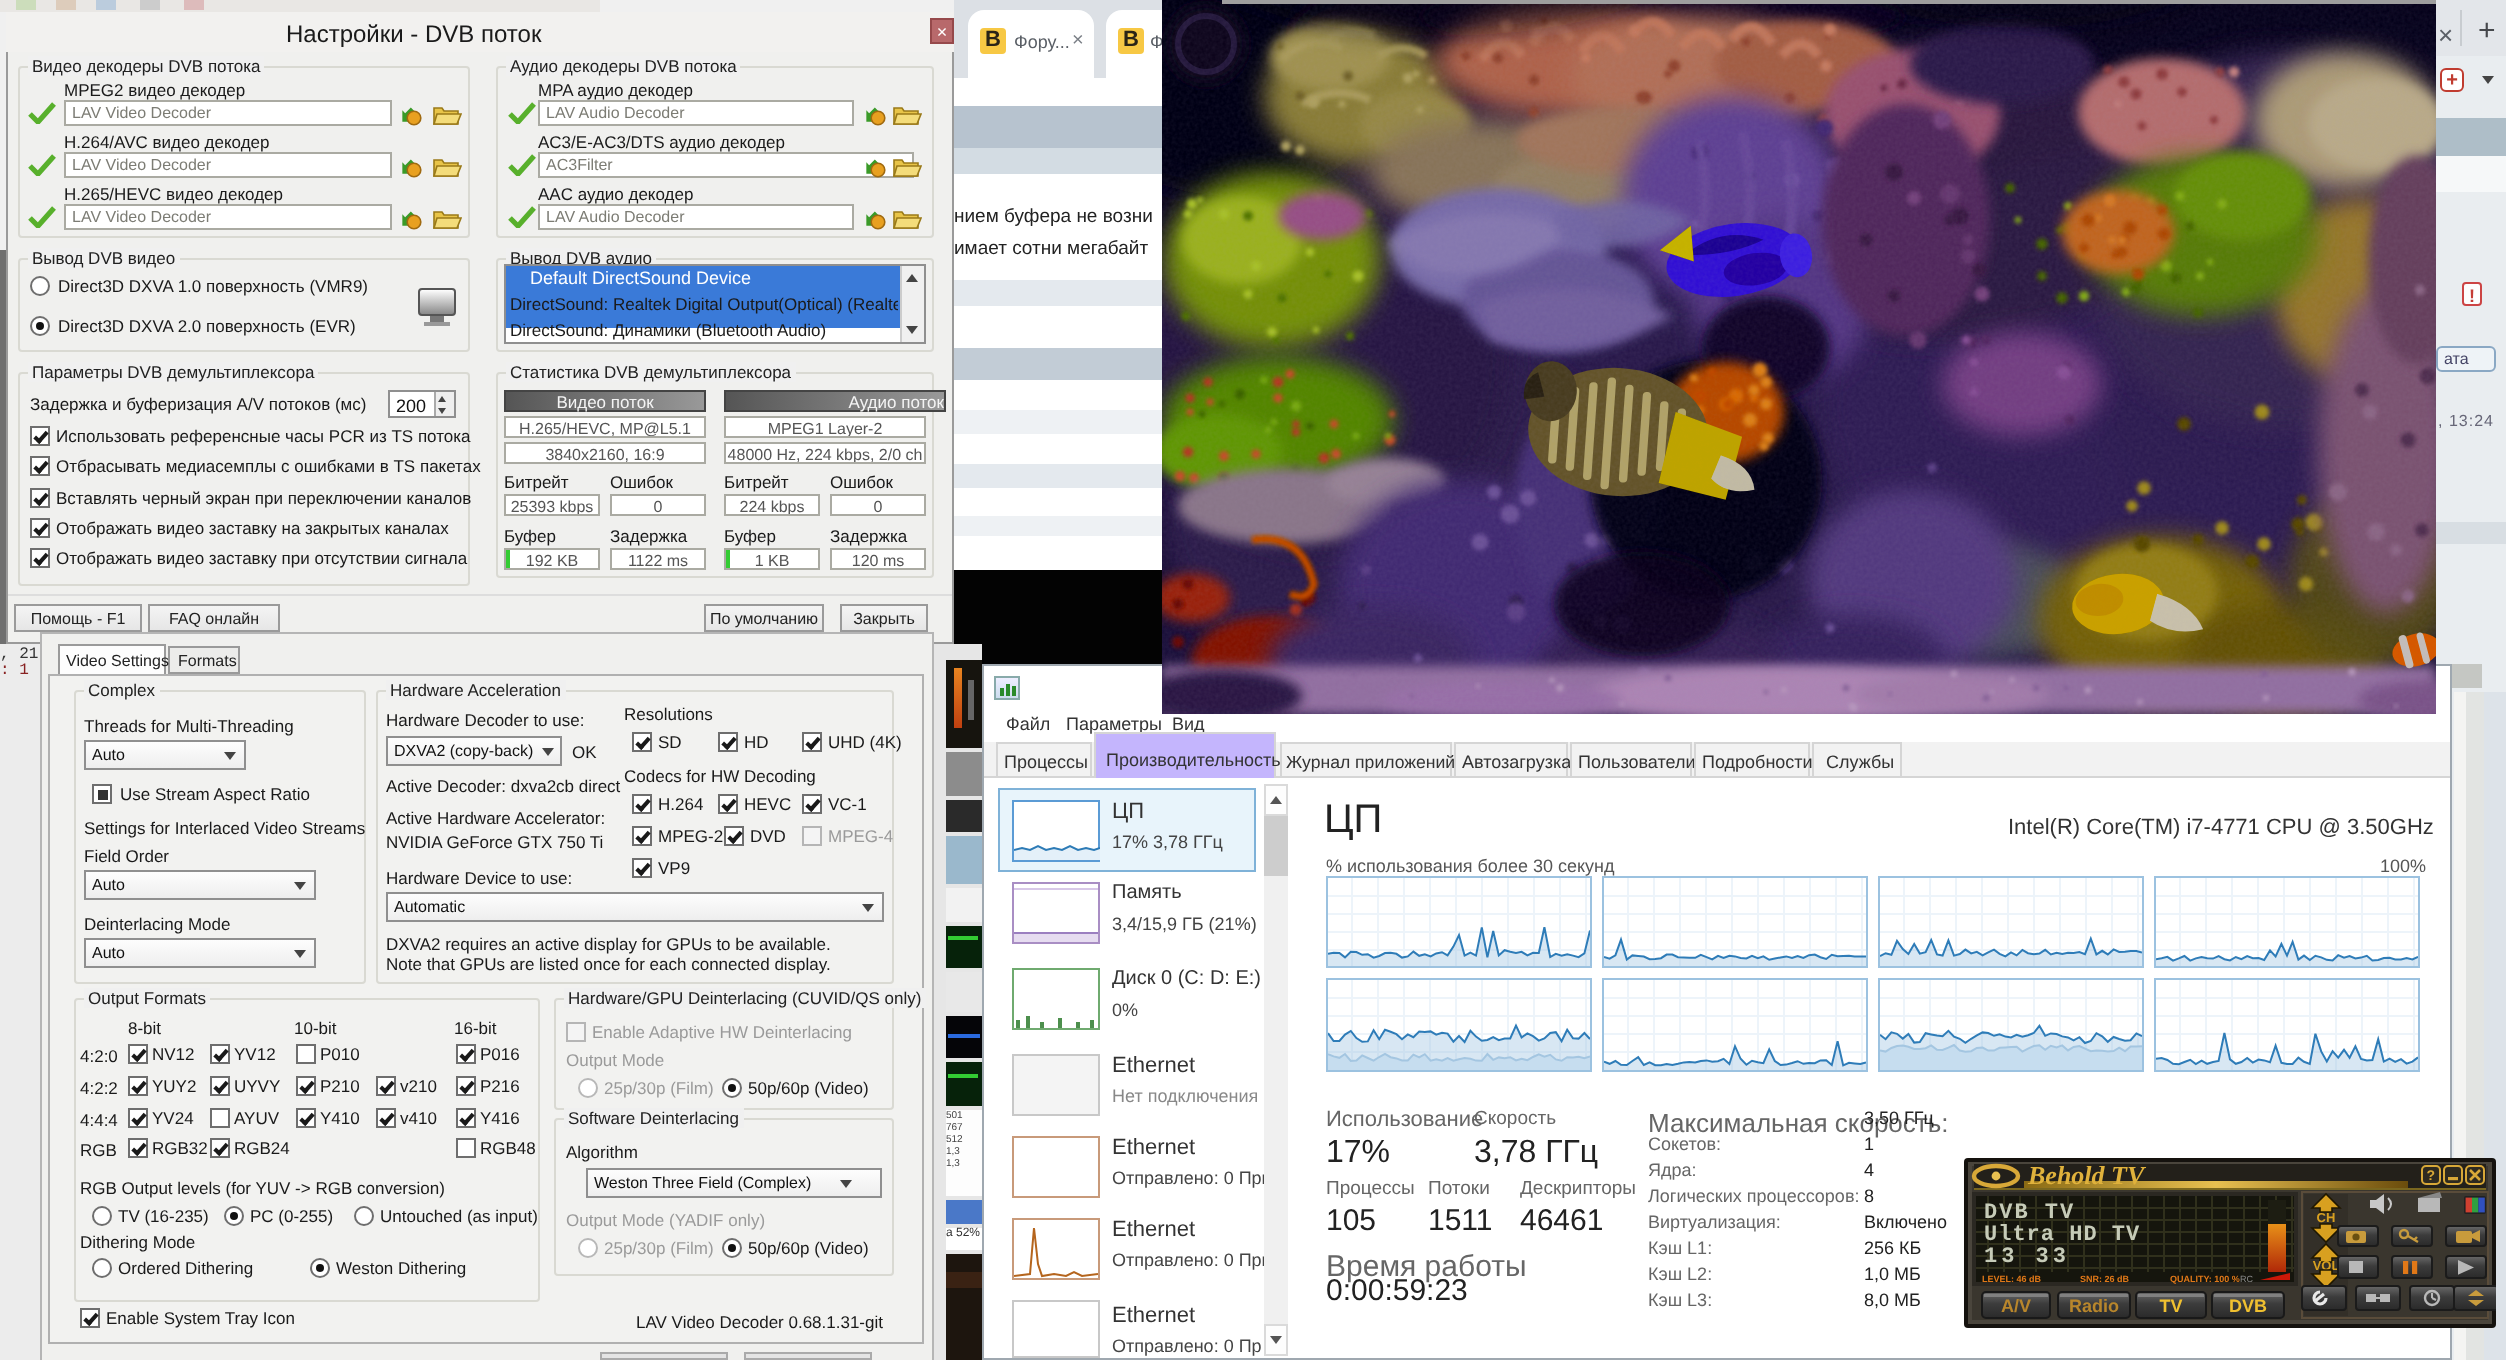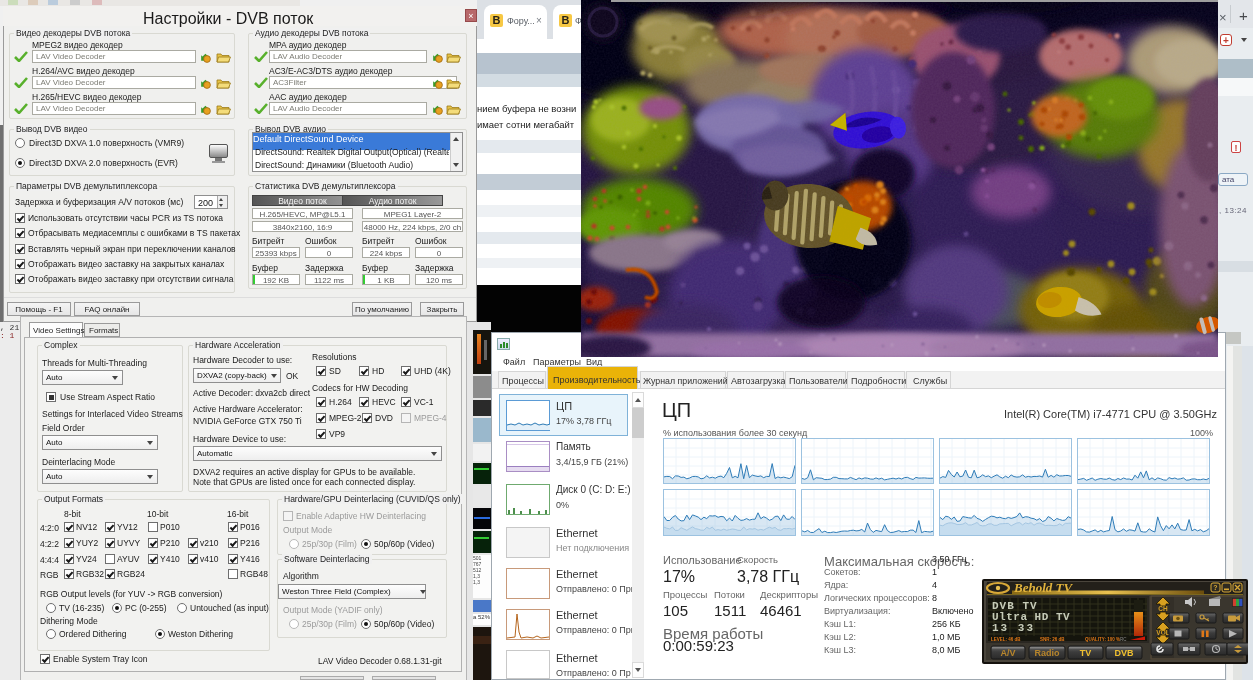--- a/index.html
+++ b/index.html
@@ -91,21 +91,21 @@
 <div class="a" style="left:497px;top:338px;width:13px;height:12px;border:1px solid #8aa;background:linear-gradient(#eef,#cde)"></div>
 <div class="a" style="left:500px;top:344px;width:2px;height:4px;background:#2a8a2a"></div>
 <div class="a" style="left:503px;top:342px;width:2px;height:6px;background:#2a8a2a"></div>
 <div class="a" style="left:506px;top:343px;width:2px;height:5px;background:#2a8a2a"></div>
 <div class="a tmt" style="left:503px;top:357px;font-size:9px">Файл</div>
 <div class="a tmt" style="left:533px;top:357px;font-size:9px">Параметры</div>
 <div class="a tmt" style="left:586px;top:357px;font-size:9px">Вид</div>
 
 <div class="a" style="left:492px;top:371px;width:733px;height:18px;background:#f2f2f2;border-bottom:1px solid #d5d5d5"></div>
 <div class="a tmt" style="left:498px;top:371px;width:48px;height:18px;border:1px solid #d5d5d5;background:#f2f2f2;padding:4px 0 0 3px;font-size:9px">Процессы</div>
-<div class="a tmt" style="left:547px;top:366px;width:91px;height:23px;border:1px solid #d5d5d5;border-bottom:none;background:#eab308;padding:8px 0 0 5px;z-index:3;font-size:9px">Производительность</div>
+<div class="a tmt" style="left:547px;top:366px;width:91px;height:23px;border:1px solid #d5d5d5;border-bottom:none;background:#c4b5fd;padding:8px 0 0 5px;z-index:3;font-size:9px">Производительность</div>
 <div class="a tmt" style="left:640px;top:371px;width:86px;height:18px;border:1px solid #d5d5d5;background:#f2f2f2;padding:4px 0 0 2px;font-size:8.8px">Журнал приложений</div>
 <div class="a tmt" style="left:727px;top:371px;width:57px;height:18px;border:1px solid #d5d5d5;background:#f2f2f2;padding:4px 0 0 3px;font-size:9px">Автозагрузка</div>
 <div class="a tmt" style="left:785px;top:371px;width:61px;height:18px;border:1px solid #d5d5d5;background:#f2f2f2;padding:4px 0 0 3px;font-size:9px">Пользователи</div>
 <div class="a tmt" style="left:847px;top:371px;width:58px;height:18px;border:1px solid #d5d5d5;background:#f2f2f2;padding:4px 0 0 3px;font-size:9px">Подробности</div>
 <div class="a tmt" style="left:906px;top:371px;width:45px;height:18px;border:1px solid #d5d5d5;background:#f2f2f2;padding:4px 0 0 6px;font-size:9px">Службы</div>
 
 <div class="a" style="left:499px;top:394px;width:129px;height:42px;background:#e8f4fb;border:1px solid #7fb2d8"></div>
 <div class="a" style="left:506px;top:400px;width:44px;height:31px;background:#fff;border:1px solid #5b9bd5"></div>
 <svg class="a" style="left:507px;top:401px" width="43" height="29">
     <polygon points="0,24 4,23 8,24 12,22 16,24 20,23 24,24 28,22 32,24 36,23 40,24 43,23 43,29 0,29" fill="#e4f0f9"></polygon>
@@ -763,21 +763,21 @@
 
 <div class="a" style="left:0;top:0;width:300px;height:6px;background:#e9e7e4"></div>
 <div class="a" style="left:8px;top:0;width:10px;height:5px;background:#cdb"></div>
 <div class="a" style="left:28px;top:0;width:10px;height:5px;background:#dcb"></div>
 <div class="a" style="left:48px;top:0;width:10px;height:5px;background:#bcd"></div>
 <div class="a" style="left:70px;top:0;width:10px;height:5px;background:#ccc"></div>
 <div class="a" style="left:92px;top:0;width:10px;height:5px;background:#dbb"></div>
 <div class="a" style="left:0;top:125px;width:5px;height:197px;background:#6f6f6f"></div>
 <div class="a" style="left:3px;top:6px;width:474px;height:316px;background:#f0f0ee;border:1px solid #9a9a9a"></div>
 <div class="a" style="left:3px;top:6px;width:474px;height:20px;background:#f2f1ef"></div>
-<div class="a" style="left:143px;top:10px;font-size:16px;color:#1a1a1a;white-space:nowrap">Настройки - DVB поток</div>
+<div class="a" style="left:143px;top:10px;font-size:12px;color:#1a1a1a;white-space:nowrap">Настройки - DVB поток</div>
 <div class="a" style="left:465px;top:9px;width:12px;height:13px;background:#b8696b;border:1px solid #96494b;color:#fff;font-size:9px;text-align:center;line-height:12px">×</div>
 
 <div class="a grp" style="left:9px;top:33px;width:226px;height:86px"></div>
 <div class="a glb" style="left:14px;top:28px">Видео декодеры DVB потока</div>
 <div class="a t" style="left:32px;top:40px">MPEG2 видео декодер</div>
 <div class="a t" style="left:32px;top:66px">H.264/AVC видео декодер</div>
 <div class="a t" style="left:32px;top:92px">H.265/HEVC видео декодер</div>
 <div class="a fld" style="left:32px;top:50px;width:164px;height:13px">LAV Video Decoder</div>
 <div class="a fld" style="left:32px;top:76px;width:164px;height:13px">LAV Video Decoder</div>
 <div class="a fld" style="left:32px;top:102px;width:164px;height:13px">LAV Video Decoder</div>
@@ -797,49 +797,49 @@
 <div class="a t" style="left:29px;top:138px">Direct3D DXVA 1.0 поверхность (VMR9)</div>
 <div class="a rd s" style="left:15px;top:158px"></div>
 <div class="a t" style="left:29px;top:158px">Direct3D DXVA 2.0 поверхность (EVR)</div>
 <div class="a" style="left:209px;top:144px;width:19px;height:14px;background:linear-gradient(#fdfdfd,#8a8a8a);border:1px solid #555;border-radius:2px"></div>
 <div class="a" style="left:215px;top:158px;width:7px;height:3px;background:#777"></div>
 <div class="a" style="left:212px;top:161px;width:13px;height:2px;background:#999"></div>
 
 <div class="a grp" style="left:248px;top:129px;width:219px;height:47px"></div>
 <div class="a glb" style="left:253px;top:124px">Вывод DVB аудио</div>
 <div class="a" style="left:252px;top:132px;width:211px;height:40px;background:#fff;border:1px solid #8f8f8f"></div>
-<div class="a" style="left:253px;top:133px;width:197px;height:17px;background:#3a7ad8;color:#fff;font-size:9px;padding:1px 0 0 0;white-space:nowrap;overflow:hidden">Default DirectSound Device</div>
+<div class="a" style="left:253px;top:133px;width:197px;height:31px;background:#3a7ad8;color:#fff;font-size:9px;padding:1px 0 0 12px;white-space:nowrap;overflow:hidden">Default DirectSound Device</div>
 <div class="a t" style="left:255px;top:147px;width:194px;overflow:hidden">DirectSound: Realtek Digital Output(Optical) (Realtek High D</div>
 <div class="a t" style="left:255px;top:160px;width:194px;overflow:hidden">DirectSound: Динамики (Bluetooth Audio)</div>
 <div class="a" style="left:450px;top:133px;width:12px;height:38px;background:#f0f0f0;border-left:1px solid #ccc"></div>
 <div class="a" style="left:453px;top:137px;width:0;height:0;border-left:3px solid transparent;border-right:3px solid transparent;border-bottom:4px solid #444"></div>
 <div class="a" style="left:453px;top:163px;width:0;height:0;border-left:3px solid transparent;border-right:3px solid transparent;border-top:4px solid #444"></div>
 
 <div class="a grp" style="left:9px;top:186px;width:226px;height:107px"></div>
 <div class="a glb" style="left:14px;top:181px">Параметры DVB демультиплексора</div>
 <div class="a t" style="left:15px;top:197px">Задержка и буферизация A/V потоков (мс)</div>
 <div class="a" style="left:194px;top:195px;width:34px;height:14px;background:#fff;border:1px solid #8f8f8f;font-size:9px;color:#111;padding:2px 0 0 3px">200</div>
 <div class="a" style="left:217px;top:196px;width:10px;height:12px;background:#eee;border-left:1px solid #aaa"></div>
 <div class="a" style="left:219px;top:198px;width:0;height:0;border-left:2.5px solid transparent;border-right:2.5px solid transparent;border-bottom:3px solid #444"></div>
 <div class="a" style="left:219px;top:204px;width:0;height:0;border-left:2.5px solid transparent;border-right:2.5px solid transparent;border-top:3px solid #444"></div>
 <div class="a ck c" style="left:15px;top:213px"></div>
-<div class="a t" style="left:28px;top:213px">Использовать отсутствии часы PCR из TS потока</div>
+<div class="a t" style="left:28px;top:213px">Использовать референсные часы PCR из TS потока</div>
 <div class="a ck c" style="left:15px;top:228px"></div>
 <div class="a t" style="left:28px;top:228px">Отбрасывать медиасемплы с ошибками в TS пакетах</div>
 <div class="a ck c" style="left:15px;top:244px"></div>
 <div class="a t" style="left:28px;top:244px">Вставлять черный экран при переключении каналов</div>
 <div class="a ck c" style="left:15px;top:259px"></div>
 <div class="a t" style="left:28px;top:259px">Отображать видео заставку на закрытых каналах</div>
 <div class="a ck c" style="left:15px;top:274px"></div>
 <div class="a t" style="left:28px;top:274px">Отображать видео заставку при отсутствии сигнала</div>
 
 <div class="a grp" style="left:248px;top:186px;width:219px;height:103px"></div>
 <div class="a glb" style="left:253px;top:181px">Статистика DVB демультиплексора</div>
 <div class="a" style="left:252px;top:195px;width:101px;height:11px;background:linear-gradient(90deg,#555,#999);border:1px solid #444;color:#f4f4f4;font-size:8.5px;text-align:center">Видео поток</div>
-<div class="a" style="left:342px;top:195px;width:101px;height:11px;background:linear-gradient(90deg,#555,#999);border:1px solid #444;color:#f4f4f4;font-size:8.5px;text-align:center">Аудио поток</div>
+<div class="a" style="left:362px;top:195px;width:111px;height:11px;background:linear-gradient(90deg,#555,#999);border:1px solid #444;color:#f4f4f4;font-size:8.5px;text-align:right">Аудио поток</div>
 <div class="a fld" style="left:252px;top:208px;width:101px;height:11px;text-align:center;padding-left:0;color:#555">H.265/HEVC, MP@L5.1</div>
 <div class="a fld" style="left:362px;top:208px;width:101px;height:11px;text-align:center;padding-left:0;color:#555">MPEG1 Layer-2</div>
 <div class="a fld" style="left:252px;top:221px;width:101px;height:11px;text-align:center;padding-left:0;color:#555">3840x2160, 16:9</div>
 <div class="a fld" style="left:362px;top:221px;width:101px;height:11px;text-align:center;padding-left:0;color:#555">48000 Hz, 224 kbps, 2/0 ch</div>
 <div class="a t" style="left:252px;top:236px">Битрейт</div>
 <div class="a t" style="left:305px;top:236px">Ошибок</div>
 <div class="a t" style="left:362px;top:236px">Битрейт</div>
 <div class="a t" style="left:415px;top:236px">Ошибок</div>
 <div class="a fld" style="left:252px;top:247px;width:48px;height:11px;text-align:center;padding-left:0;color:#555">25393 kbps</div>
 <div class="a fld" style="left:305px;top:247px;width:48px;height:11px;text-align:center;padding-left:0;color:#555">0</div>
@@ -1014,21 +1014,21 @@
 <div class="a t g" style="left:296px;top:511px">Enable Adaptive HW Deinterlacing</div>
 <div class="a t g" style="left:283px;top:525px">Output Mode</div>
 <div class="a rd d" style="left:289px;top:539px"></div>
 <div class="a t g" style="left:302px;top:539px">25p/30p (Film)</div>
 <div class="a rd s" style="left:361px;top:539px"></div>
 <div class="a t" style="left:374px;top:539px">50p/60p (Video)</div>
 
 <div class="a grp" style="left:277px;top:559px;width:170px;height:79px"></div>
 <div class="a glb" style="left:282px;top:554px">Software Deinterlacing</div>
 <div class="a t" style="left:283px;top:571px">Algorithm</div>
-<div class="a cmb" style="left:278px;top:584px;width:148px;height:15px">Weston Three Field (Complex)</div>
+<div class="a cmb" style="left:293px;top:584px;width:148px;height:15px">Weston Three Field (Complex)</div>
 <div class="a car" style="left:420px;top:590px"></div>
 <div class="a t g" style="left:283px;top:605px">Output Mode (YADIF only)</div>
 <div class="a rd d" style="left:289px;top:619px"></div>
 <div class="a t g" style="left:302px;top:619px">25p/30p (Film)</div>
 <div class="a rd s" style="left:361px;top:619px"></div>
 <div class="a t" style="left:374px;top:619px">50p/60p (Video)</div>
 
 <div class="a ck c" style="left:40px;top:654px"></div>
 <div class="a t" style="left:53px;top:654px">Enable System Tray Icon</div>
 <div class="a t" style="left:318px;top:656px">LAV Video Decoder 0.68.1.31-git</div>

